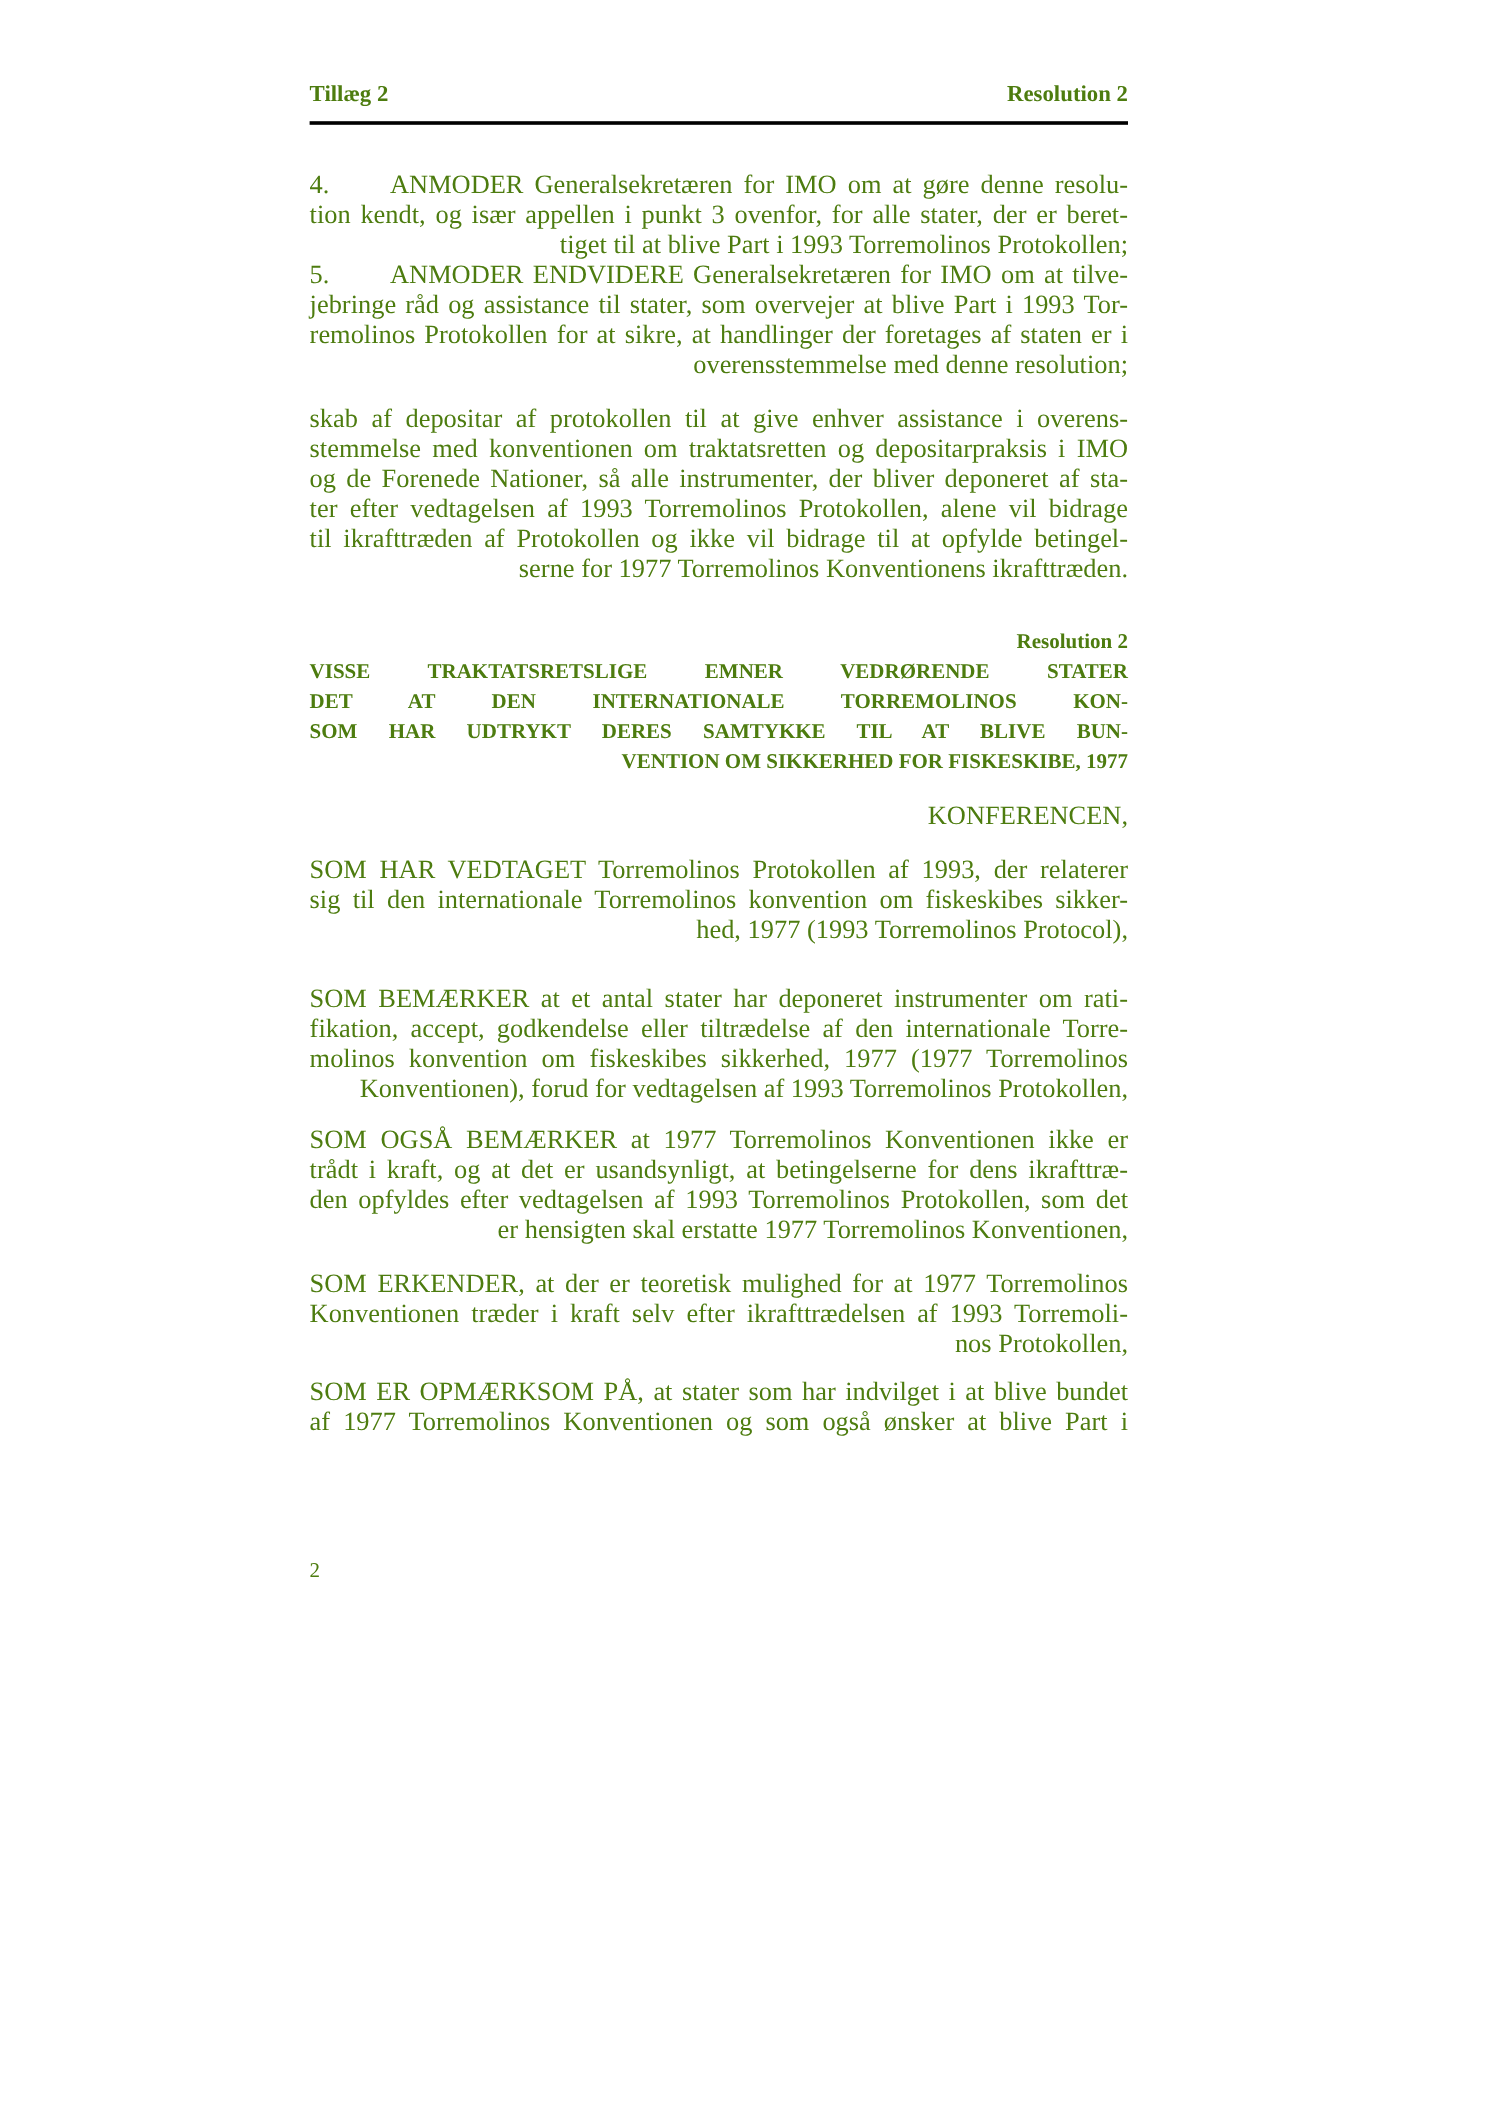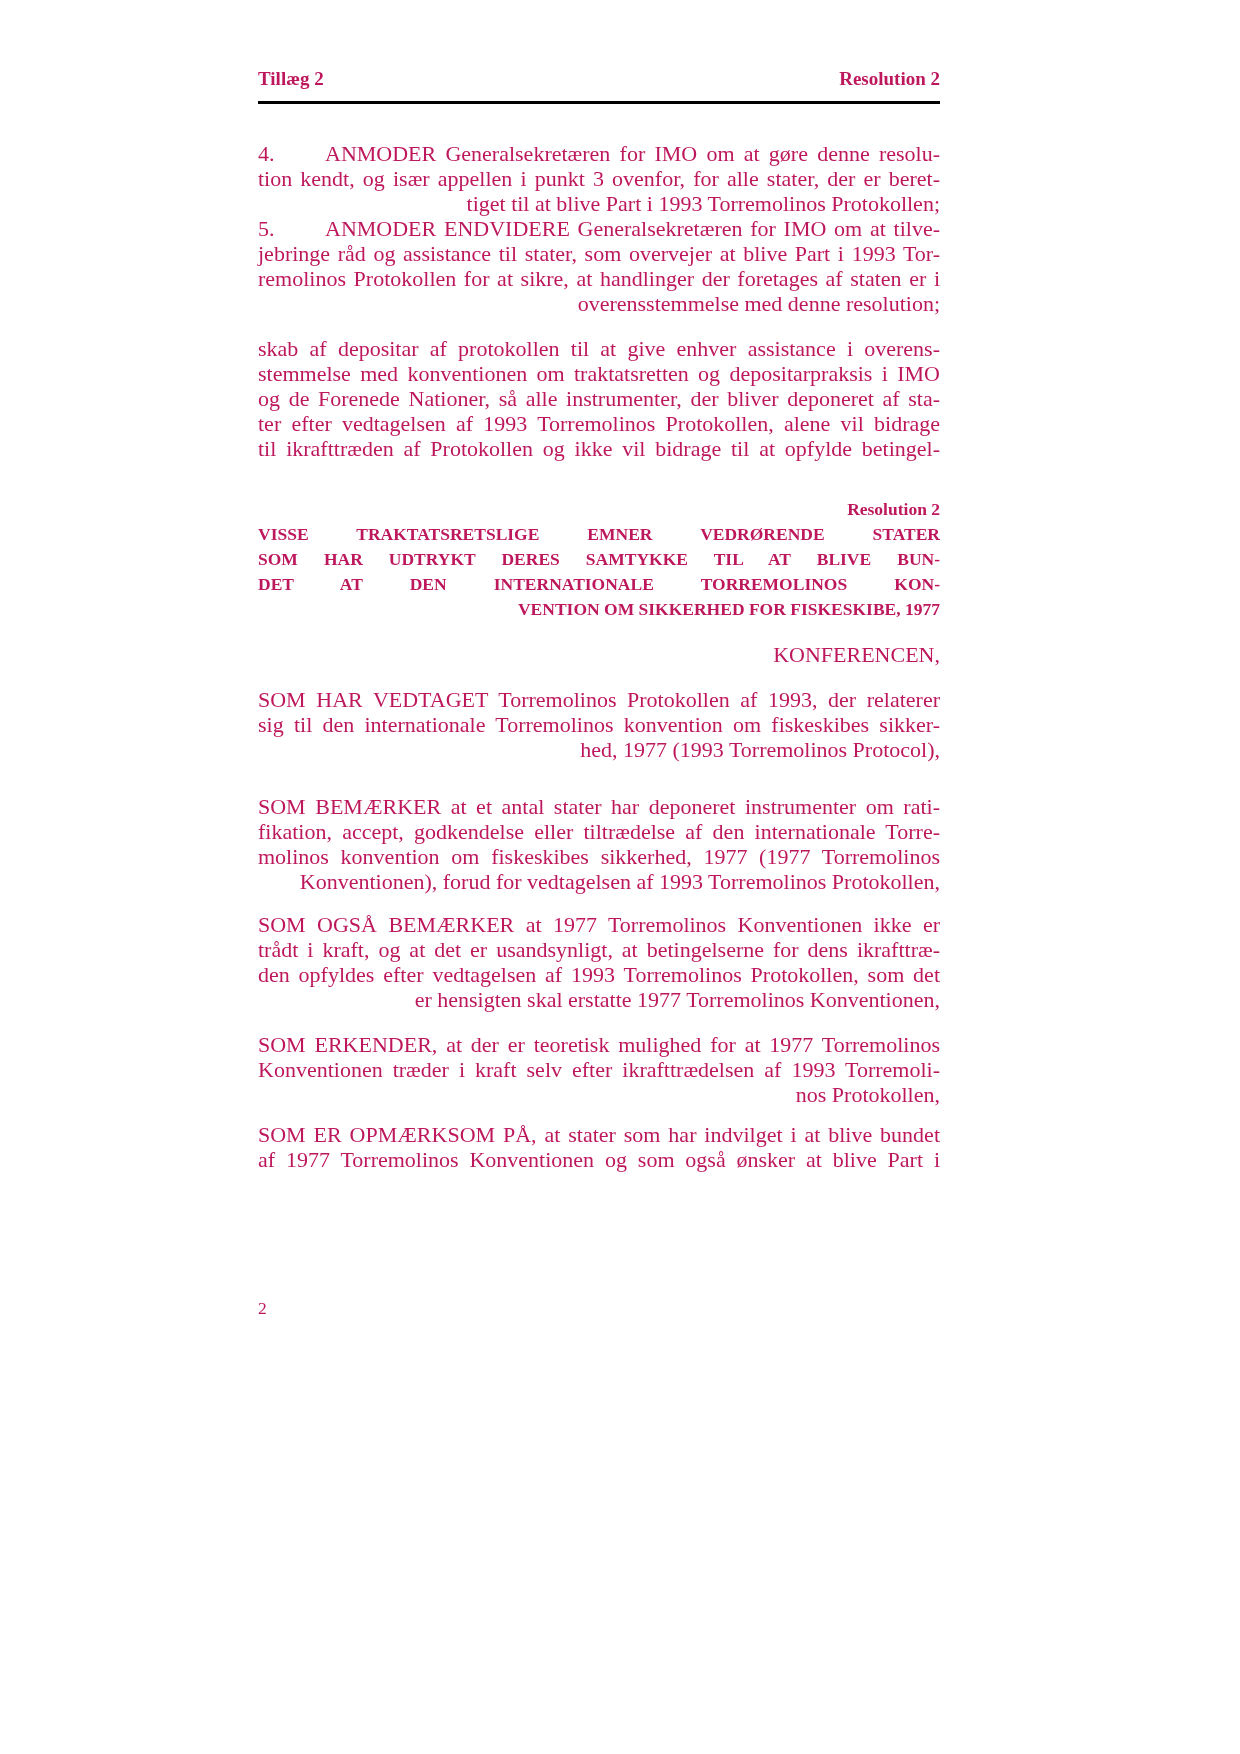--- a/index.html
+++ b/index.html
@@ -5,21 +5,21 @@
   html, body {
     margin: 0;
     padding: 0;
     background: #ffffff;
   }
   .page {
     position: relative;
     width: 1240px;
     height: 1754px;
     background: #ffffff;
-    color: #be185d;
+    color: #4d7c0f;
     font-family: "Liberation Serif", "DejaVu Serif", serif;
     overflow: hidden;
   }
   .content {
     position: absolute;
     left: 258px;
     top: 66px;
     width: 682px;
   }
   .hdr {
@@ -91,29 +91,30 @@
           <div class="jline">jebringe råd og assistance til stater, som overvejer at blive Part i 1993 Tor-</div>
           <div class="jline">remolinos Protokollen for at sikre, at handlinger der foretages af staten er i</div>
           <div class="lline">overensstemmelse med denne resolution;</div>
         </div>
         <div class="para">
           <div class="jline">skab af depositar af protokollen til at give enhver assistance i overens-</div>
           <div class="jline">stemmelse med konventionen om traktatsretten og depositarpraksis i IMO</div>
           <div class="jline">og de Forenede Nationer, så alle instrumenter, der bliver deponeret af sta-</div>
           <div class="jline">ter efter vedtagelsen af 1993 Torremolinos Protokollen, alene vil bidrage</div>
           <div class="jline">til ikrafttræden af Protokollen og ikke vil bidrage til at opfylde betingel-</div>
+          <div class="lline">serne for 1977 Torremolinos Konventionens ikrafttræden.</div>
         </div>
       </div>
 
     <div class="heading-block">
       <div class="lline">Resolution 2</div>
       <div id="section-title">
           <div class="jline">VISSE TRAKTATSRETSLIGE EMNER VEDRØRENDE STATER</div>
+          <div class="jline">DET AT DEN INTERNATIONALE TORREMOLINOS KON-</div>
           <div class="jline">SOM HAR UDTRYKT DERES SAMTYKKE TIL AT BLIVE BUN-</div>
-          <div class="jline">DET AT DEN INTERNATIONALE TORREMOLINOS KON-</div>
           <div class="lline">VENTION OM SIKKERHED FOR FISKESKIBE, 1977</div>
         </div>
     </div>
 
     <div class="preamble-section">
         <div class="para">
           <div class="lline">KONFERENCEN,</div>
         </div>
         <div class="para">
           <div class="jline">SOM HAR VEDTAGET Torremolinos Protokollen af 1993, der relaterer</div>

